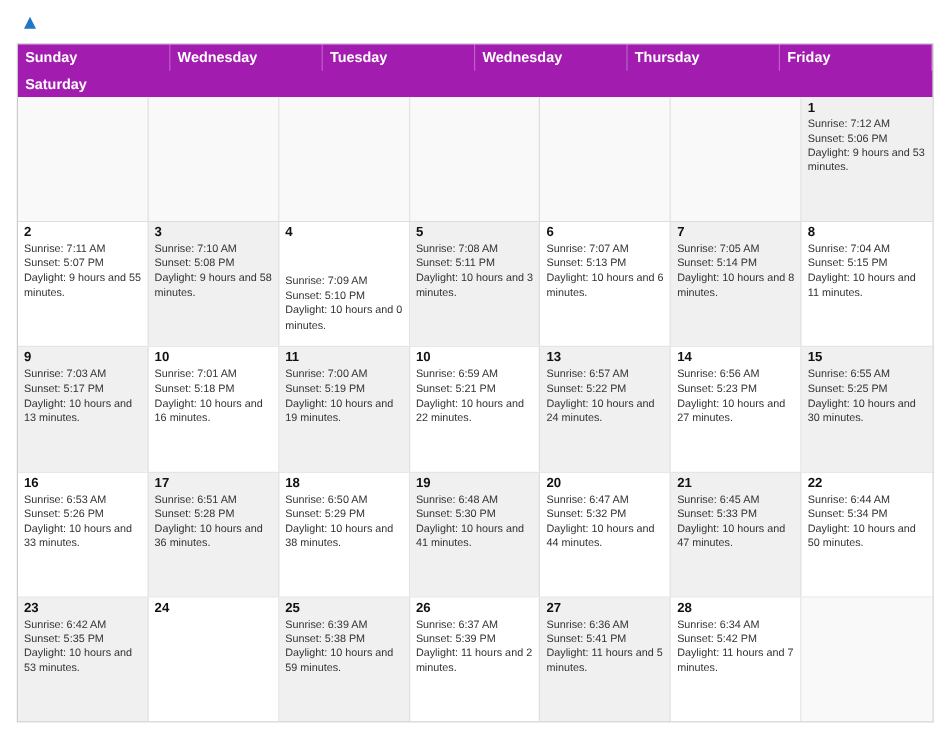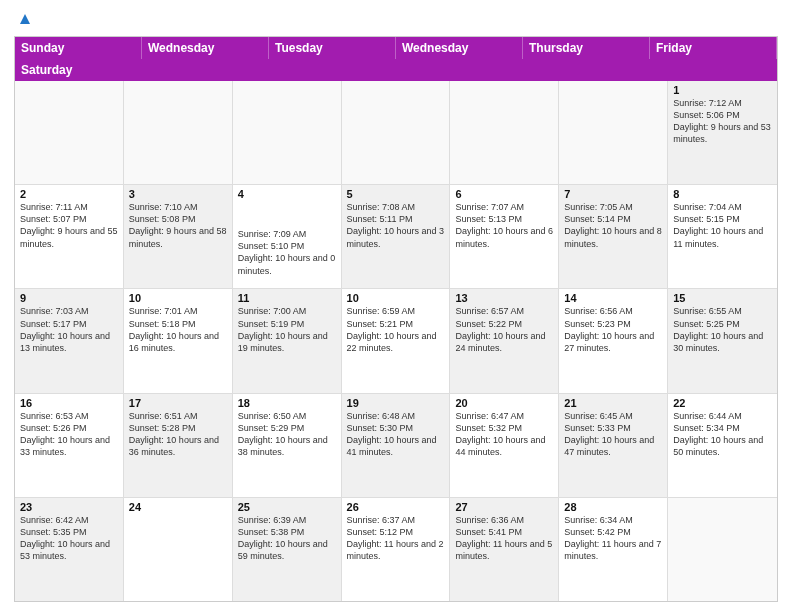--- a/index.html
+++ b/index.html
@@ -290,21 +290,21 @@
           </div>
           <div class="cal-cell shaded">
             <div class="day-num">25</div>
             <div class="day-info" style="white-space: pre-line;">Sunrise: 6:39 AM
 Sunset: 5:38 PM
 Daylight: 10 hours and 59 minutes.</div>
           </div>
           <div class="cal-cell">
             <div class="day-num">26</div>
             <div class="day-info" style="white-space: pre-line;">Sunrise: 6:37 AM
-Sunset: 5:12 PM
+Sunset: 5:39 PM
 Daylight: 11 hours and 2 minutes.</div>
           </div>
           <div class="cal-cell shaded">
             <div class="day-num">27</div>
             <div class="day-info" style="white-space: pre-line;">Sunrise: 6:36 AM
 Sunset: 5:41 PM
 Daylight: 11 hours and 5 minutes.</div>
           </div>
           <div class="cal-cell">
             <div class="day-num">28</div>

